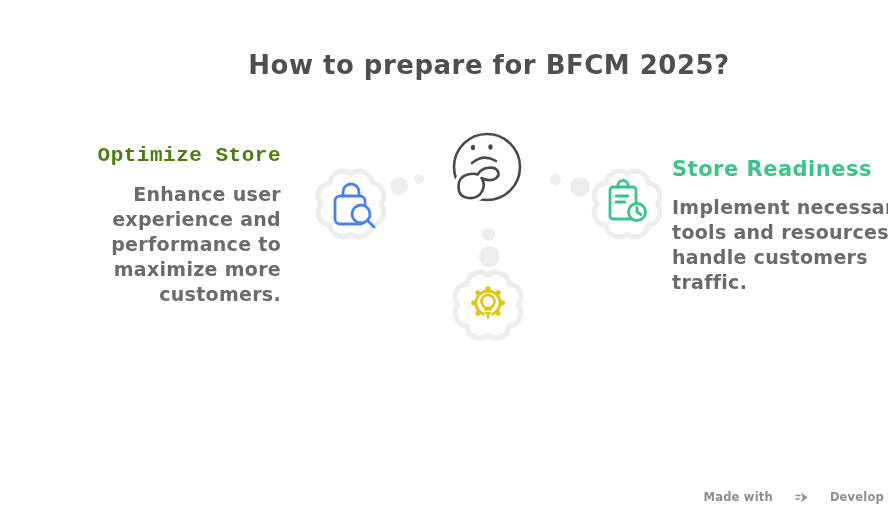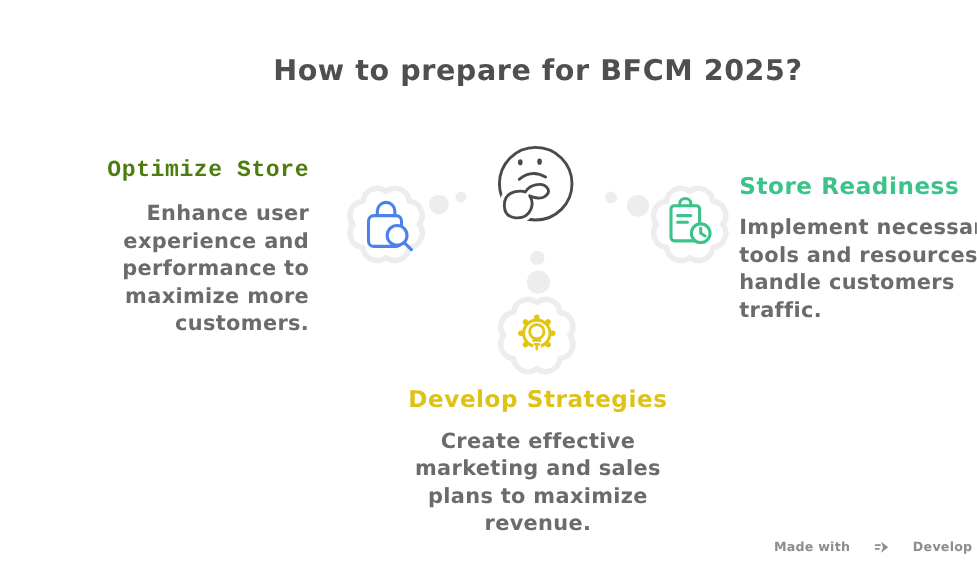--- a/index.html
+++ b/index.html
@@ -59,27 +59,20 @@
   </div>
 
   <div class="section sec-right">
     <div class="sec-heading">Store Readiness</div>
     <div class="sec-body">Implement necessary
 tools and resources to
 handle customers
 traffic.</div>
   </div>
 
-  <div class="section sec-bottom">
-    <div class="sec-heading">Develop Strategies</div>
-    <div class="sec-body">Create effective
-marketing and sales
-plans to maximize
-revenue.</div>
-  </div>
 
   <div class="dot dot-l1"></div>
   <div class="dot dot-l2"></div>
   <div class="dot dot-r1"></div>
   <div class="dot dot-r2"></div>
   <div class="dot dot-b1"></div>
   <div class="dot dot-b2"></div>
 
   <svg class="face" viewBox="0 0 96 96">
     <circle cx="45" cy="43" r="33" fill="none" stroke="#4A4A4A" stroke-width="2.6"></circle>

